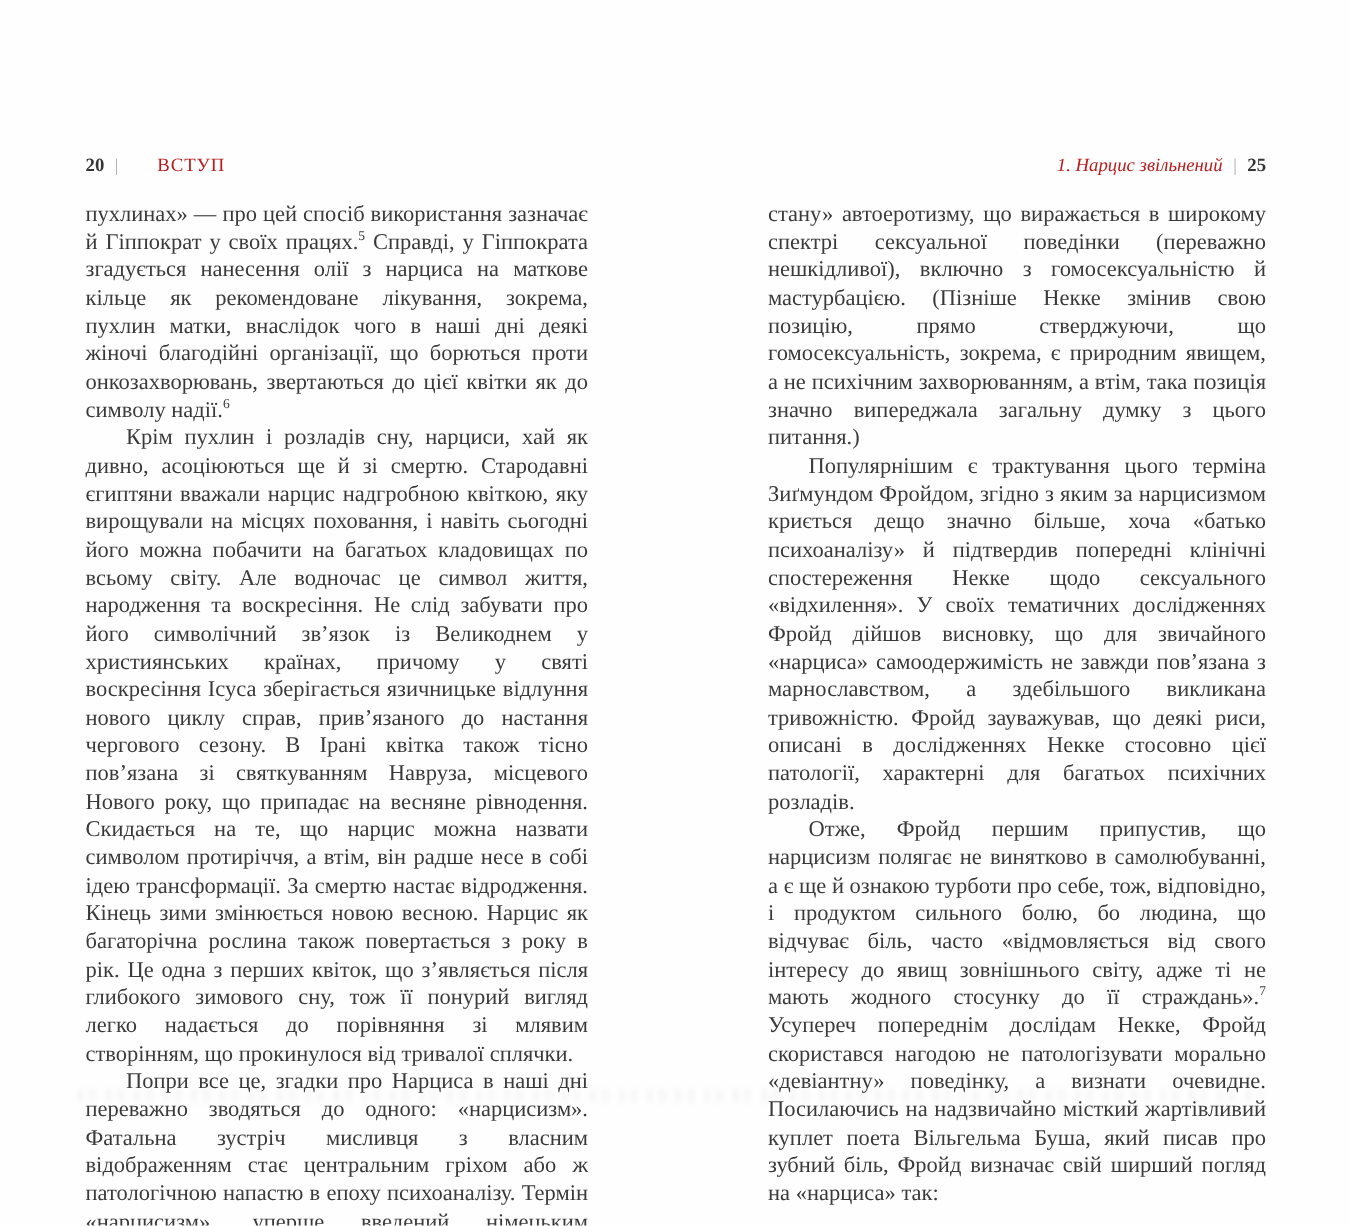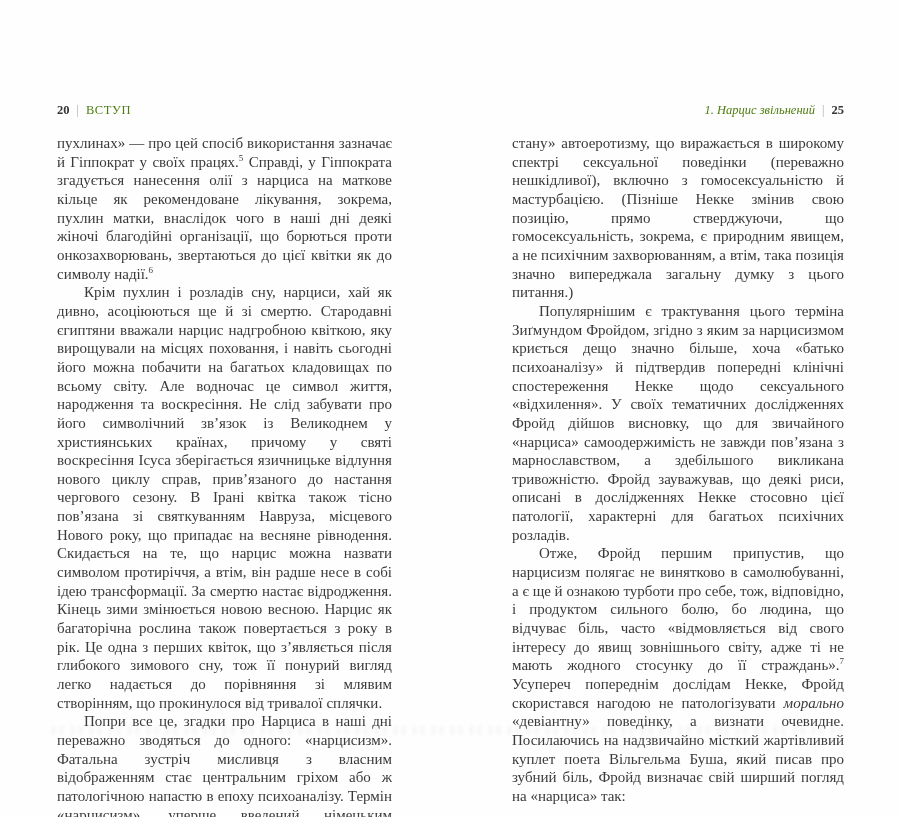--- a/index.html
+++ b/index.html
@@ -14,35 +14,35 @@
   .page.left{left:57px;width:335px;}
   .page.right{left:512px;width:332px;}
 
   .running-head{
     font-size:12.5px;color:#4a4a4a;
     display:flex;align-items:baseline;gap:7px;height:15px;
   }
   .page.right .running-head{justify-content:flex-end;}
   .rh-num{font-weight:700;color:#353535;}
   .rh-sep{color:#ababab;font-size:12px;}
-  .rh-title{letter-spacing:0.6px;color:#4d7c0f;}
+  .rh-title{letter-spacing:0.6px;color:#b91c1c;margin-left:19px;}
   .page.right .rh-title{font-style:italic;letter-spacing:0;}
 
   .body-text{
     margin-top:16px;
     font-size:15px;
     line-height:18.65px;
     text-align:justify;
     color:#3a3a3a;
     hyphens:auto;
   }
   .body-text p{margin:0;}
   .body-text p.indent{text-indent:27px;}
   .sup{vertical-align:super;font-size:9px;line-height:0;}
-  .it{font-style:italic;}
+  .it{}
 
   .bleed{
     position:absolute;
     left:52px;top:726px;width:796px;height:9px;
     opacity:.5;
     filter:blur(1.6px);
     background:repeating-linear-gradient(90deg,
       rgba(70,70,70,.10) 0 3px, rgba(70,70,70,0) 3px 7px,
       rgba(70,70,70,.07) 7px 12px, rgba(70,70,70,0) 12px 19px);
   }

